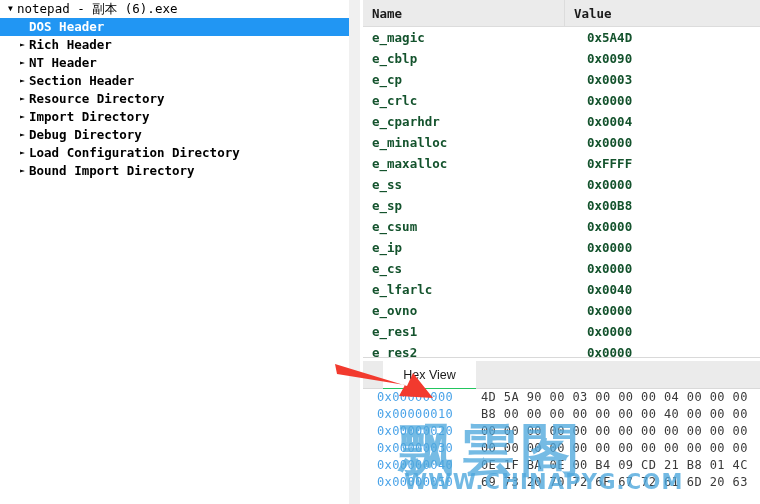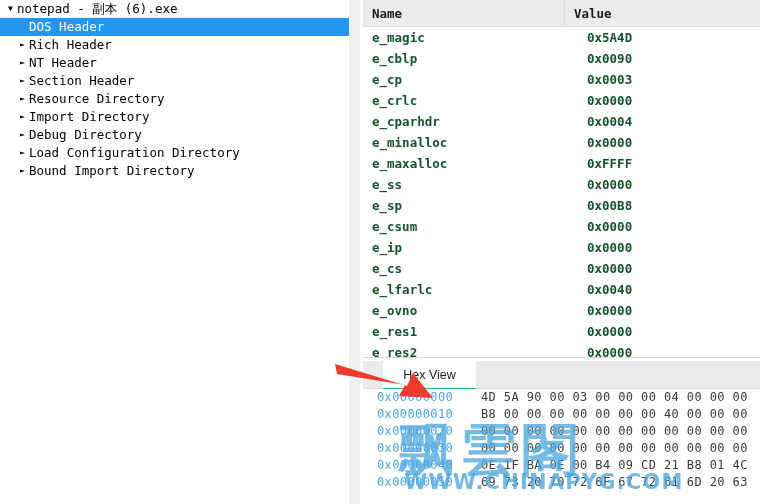--- a/index.html
+++ b/index.html
@@ -43,21 +43,21 @@
     display: inline-block;
     width: 13px;
     text-align: center;
     font-size: 8px;
     line-height: 18px;
     vertical-align: top;
     color: #000000;
   }
   .tw.open { font-size: 8px; }
   .tree-row.selected .tw { color: #ffffff; }
-  .indent-1 { padding-left: 16px; }
+  .indent-1 { padding-left: 16px; font-weight: bold; }
   .tree-label { display: inline-block; vertical-align: top; }
 
   
   #tree-scrollbar {
     position: absolute;
     right: 0; top: 0;
     width: 11px; height: 504px;
     background: #f0f0f0;
     border-left: 1px solid #f0f0f0;
   }

